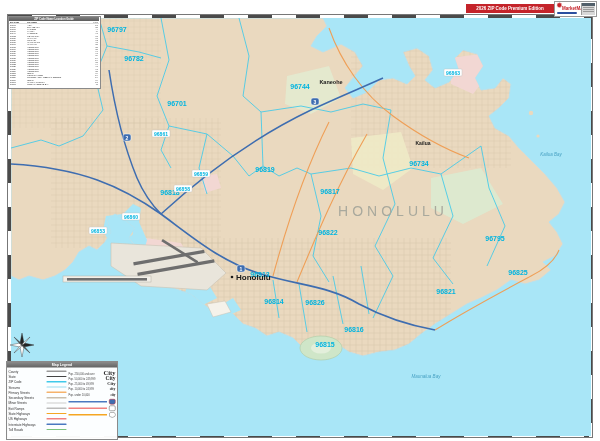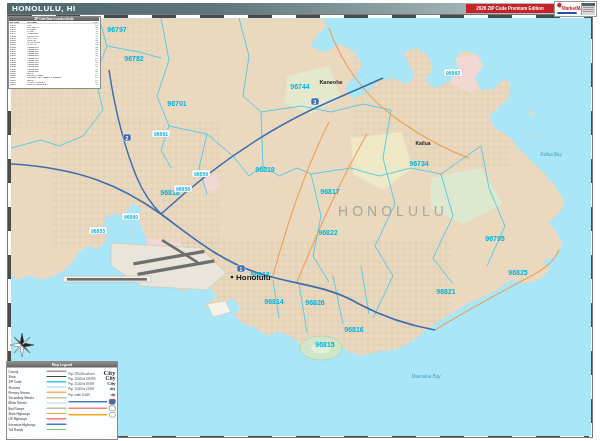--- a/index.html
+++ b/index.html
@@ -65,23 +65,20 @@
   .shield.u{background:#fff;border:1px solid #555;color:#333;border-radius:3px;}
   .shield.s{background:#fff;border:1px solid #777;color:#333;border-radius:50%;}
   
   .compass{position:absolute;left:9px;top:332px;z-index:15;}
 </style>
 </head>
 <body>
 
 <div class="sheet">
 
-  <div class="header-bar">
-    <span class="header-title">HONOLULU, HI</span>
-  </div>
   <div class="edition-box">
     <div class="edition-inner">2026 ZIP Code Premium Edition</div>
   </div>
   <div class="logo-box">
     <div class="logo-left">
       <span class="logo-star">✹</span>
       <span class="logo-word">MarketMAPS</span>
       <span class="logo-swoosh"></span>
     </div>
     <div class="logo-right">

